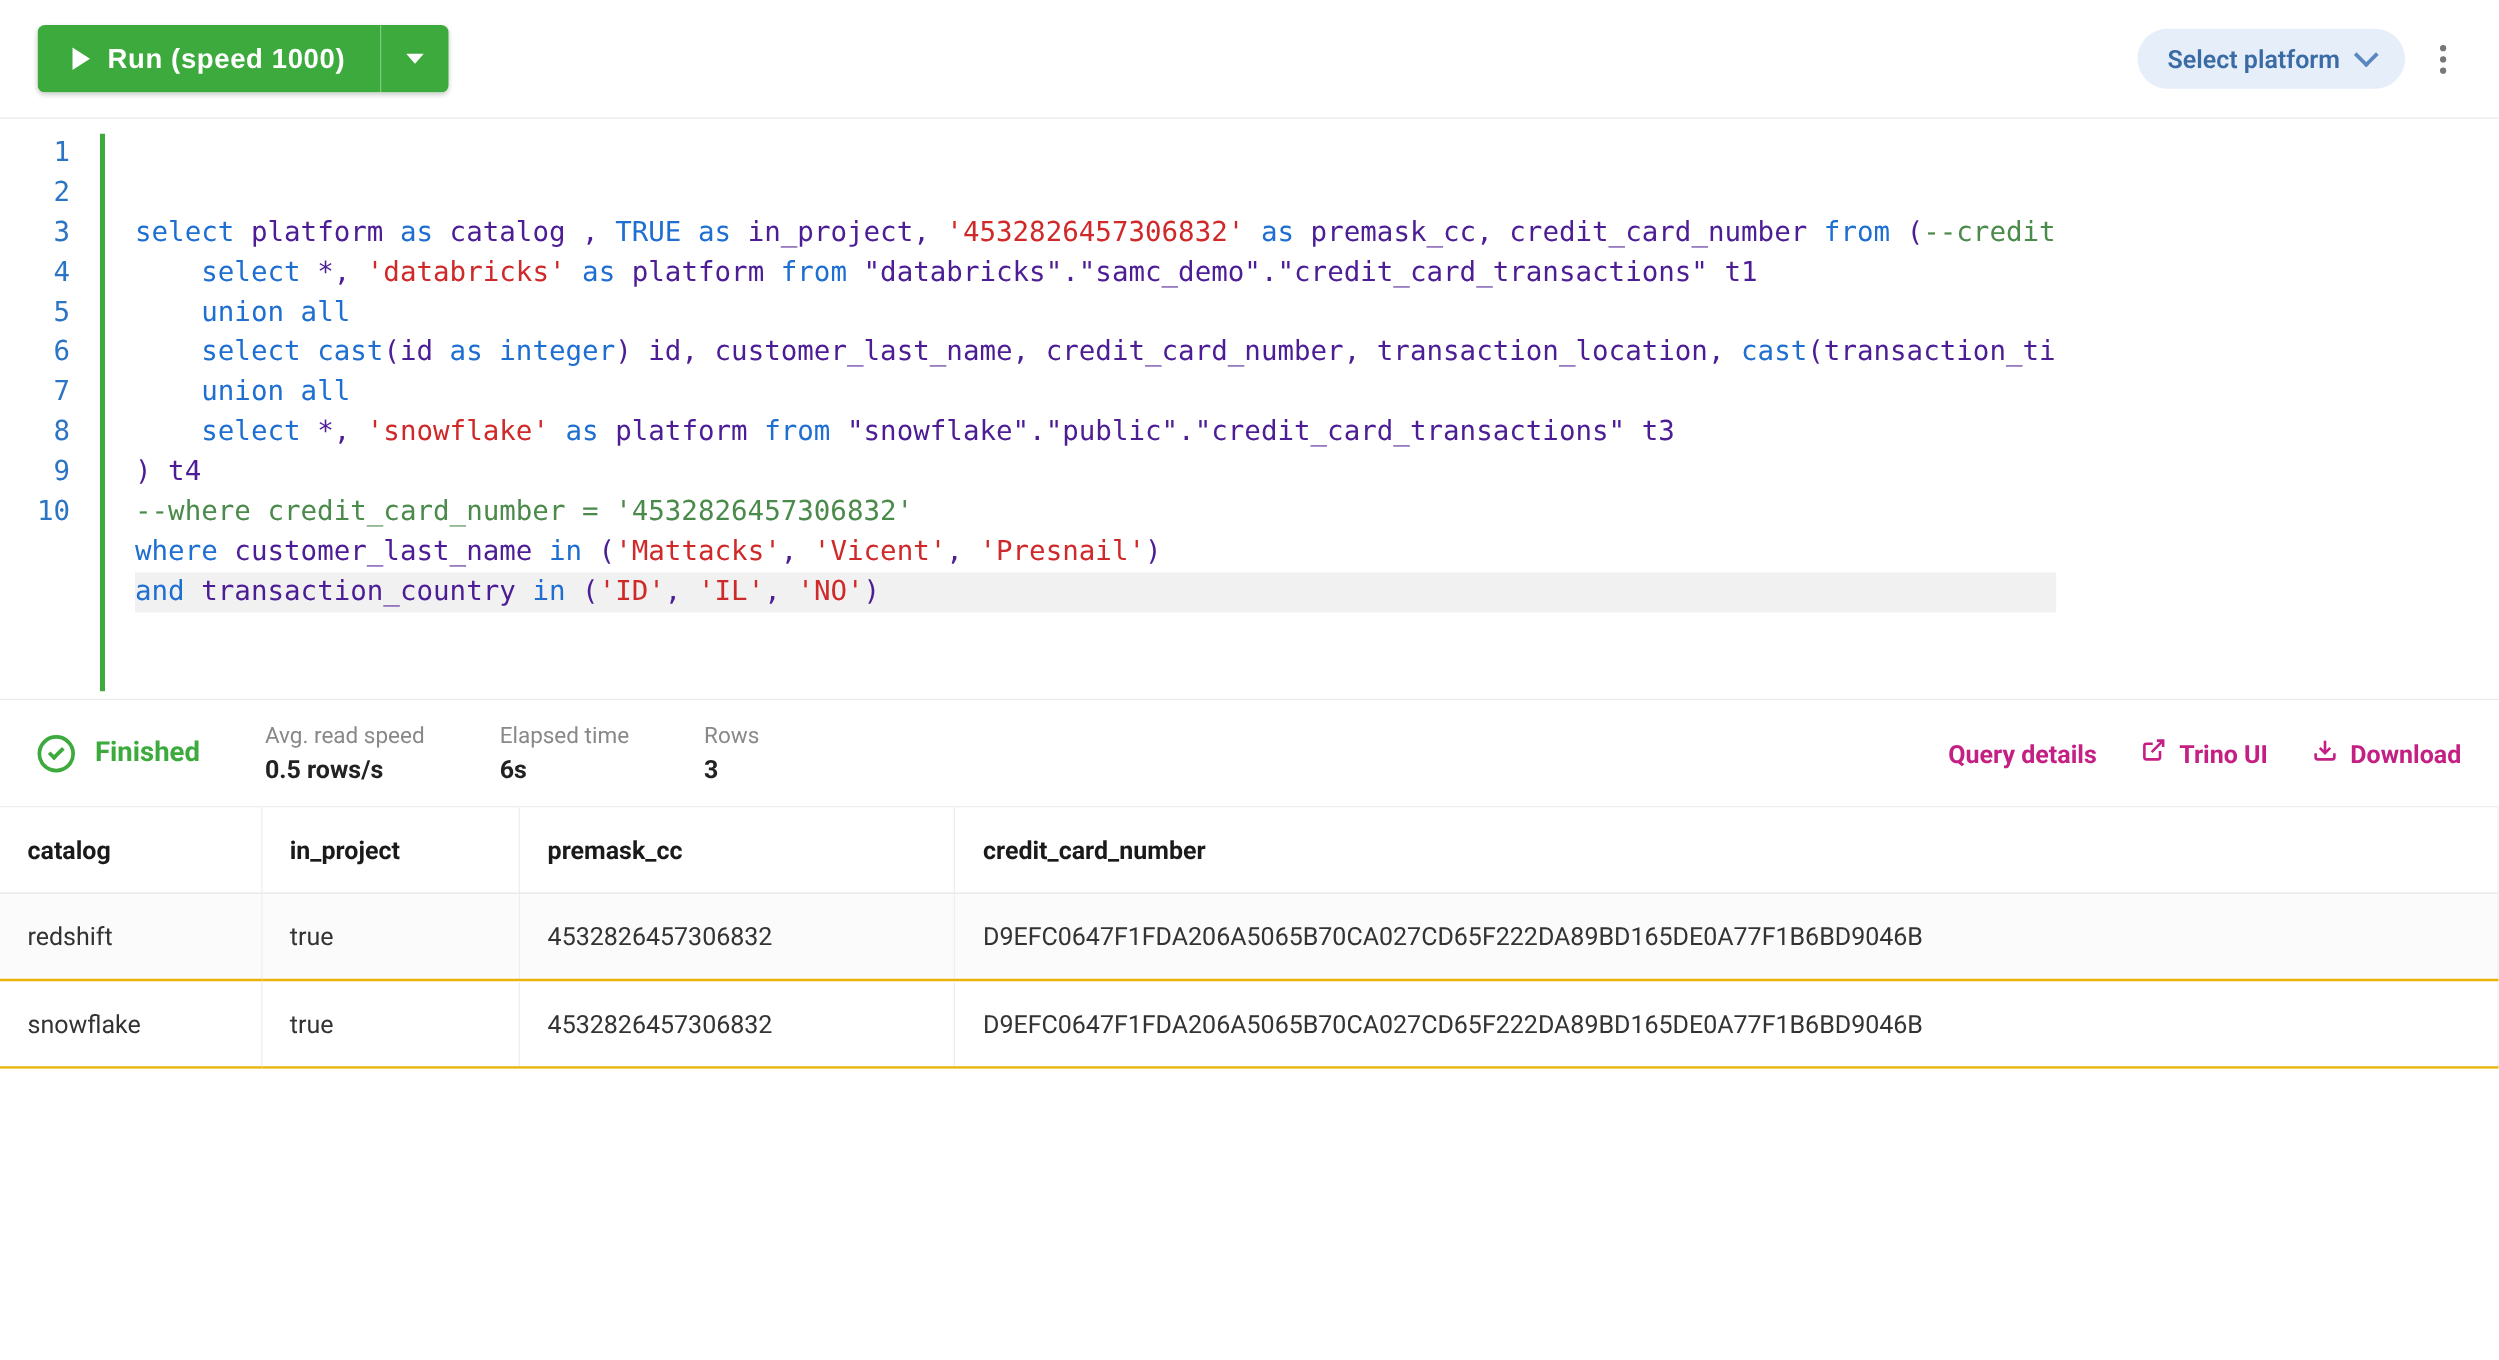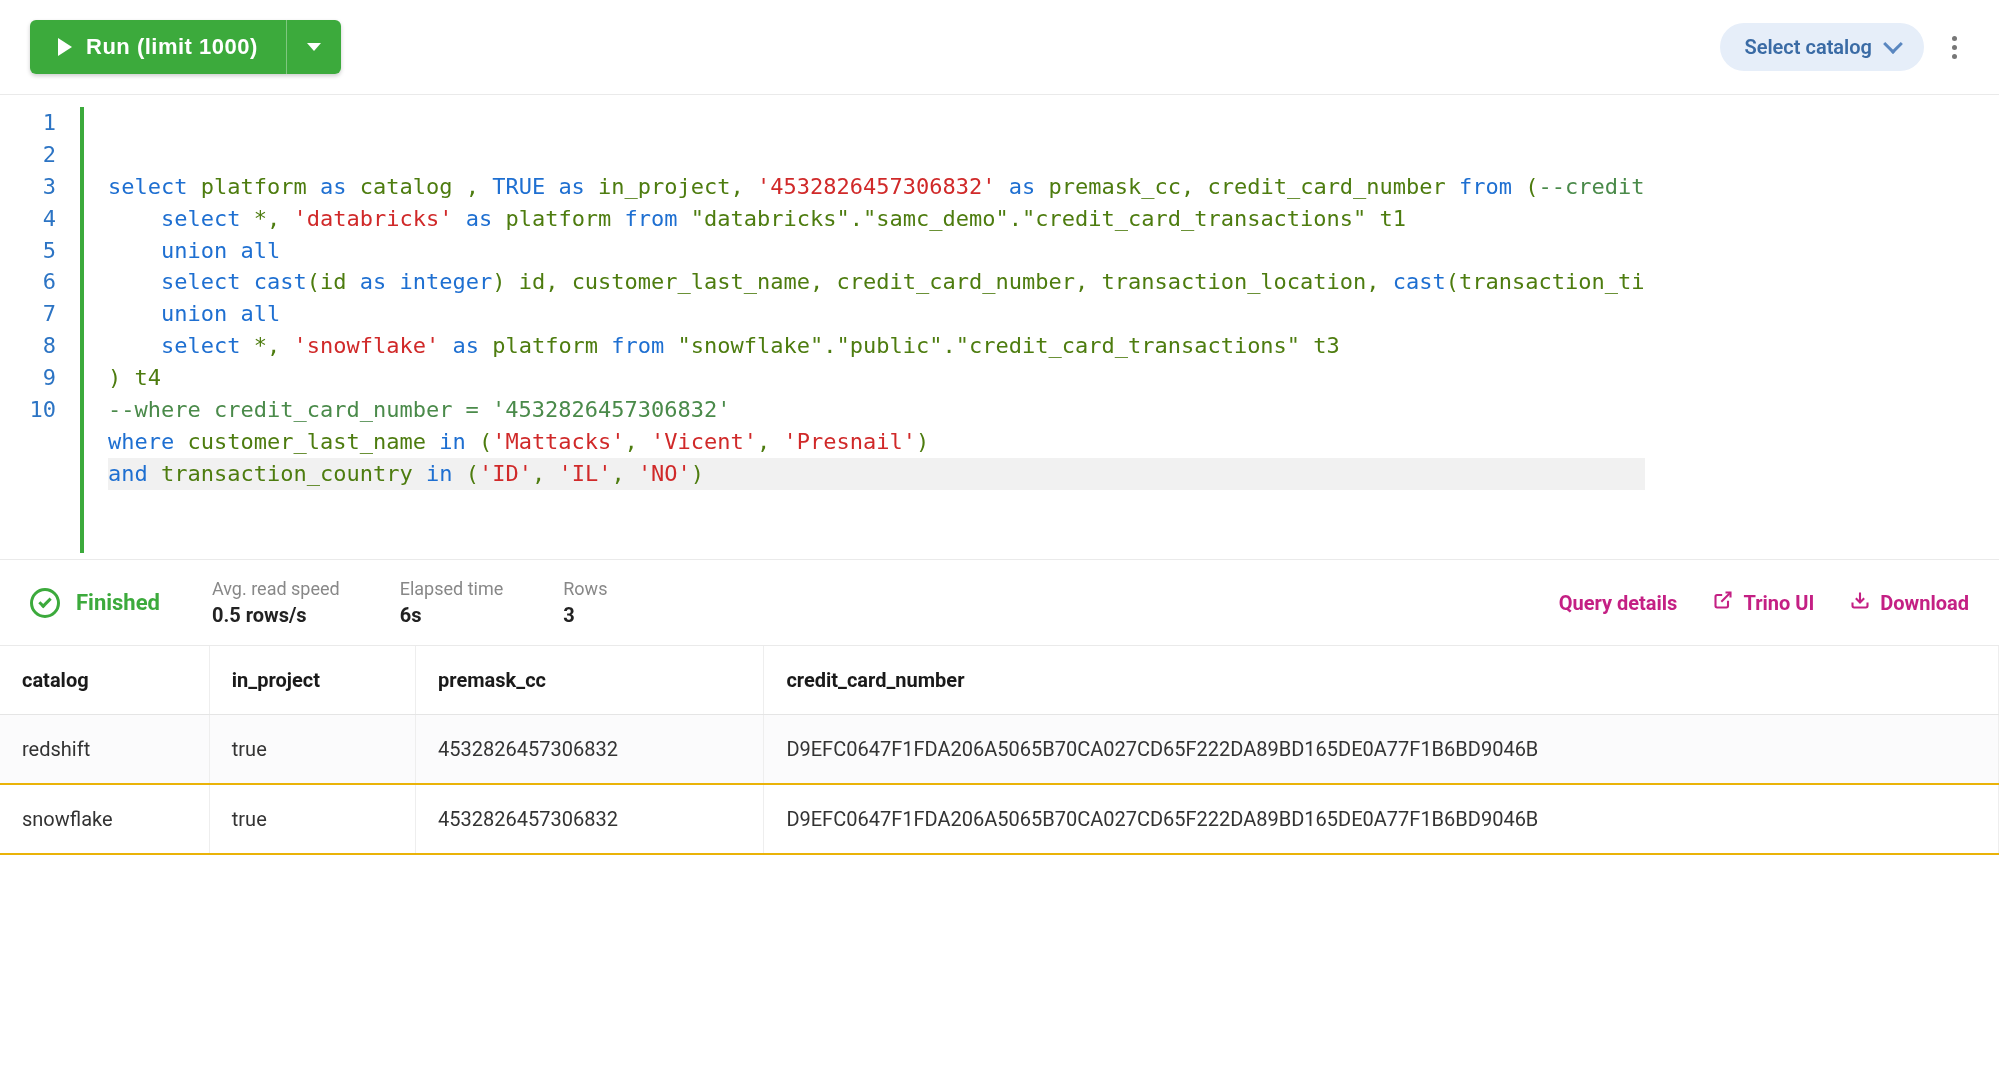--- a/index.html
+++ b/index.html
@@ -111,21 +111,21 @@
   .code-border {
     border-left: 4px solid #3caa3c;
     padding-left: 24px;
   }
   .code-line { white-space: pre; }
   .code-line.highlighted { background: #f1f1f1; }
   .kw { color: #1e6fd1; margin-top: 32px; }
   .str { color: #d02929; }
   .lit { color: #1e6fd1; }
   .comment { color: #4a8a4a; }
-  .op, .plain { color: #4d7c0f; }
+  .op, .plain { color: #4c1d95; }
 
   .status-bar {
     display: flex;
     align-items: center;
     padding: 18px 30px;
     gap: 52px;
     border-top: 1px solid #eaeaea;
     border-bottom: 1px solid #eaeaea;
     background: #fff;
   }
@@ -195,29 +195,29 @@
   }
   table.results tbody tr:nth-child(odd) td { background: #fbfbfc; }
 </style>
 </head>
 <body>
 
 <div class="toolbar">
   <div class="run-btn-group">
     <button class="run-btn">
       <span class="play-icon"></span>
-      <span>Run (limit 1000)</span>
+      <span>Run (speed 1000)</span>
     </button>
     <button class="run-dd">
       <span class="caret"></span>
     </button>
   </div>
   <div class="toolbar-spacer"></div>
   <div class="select-catalog">
-    <span>Select catalog</span>
+    <span>Select platform</span>
     <span class="chev"></span>
   </div>
   <div class="kebab">
     <span class="dot"></span>
     <span class="dot"></span>
     <span class="dot"></span>
   </div>
 </div>
 
 <div class="editor">

